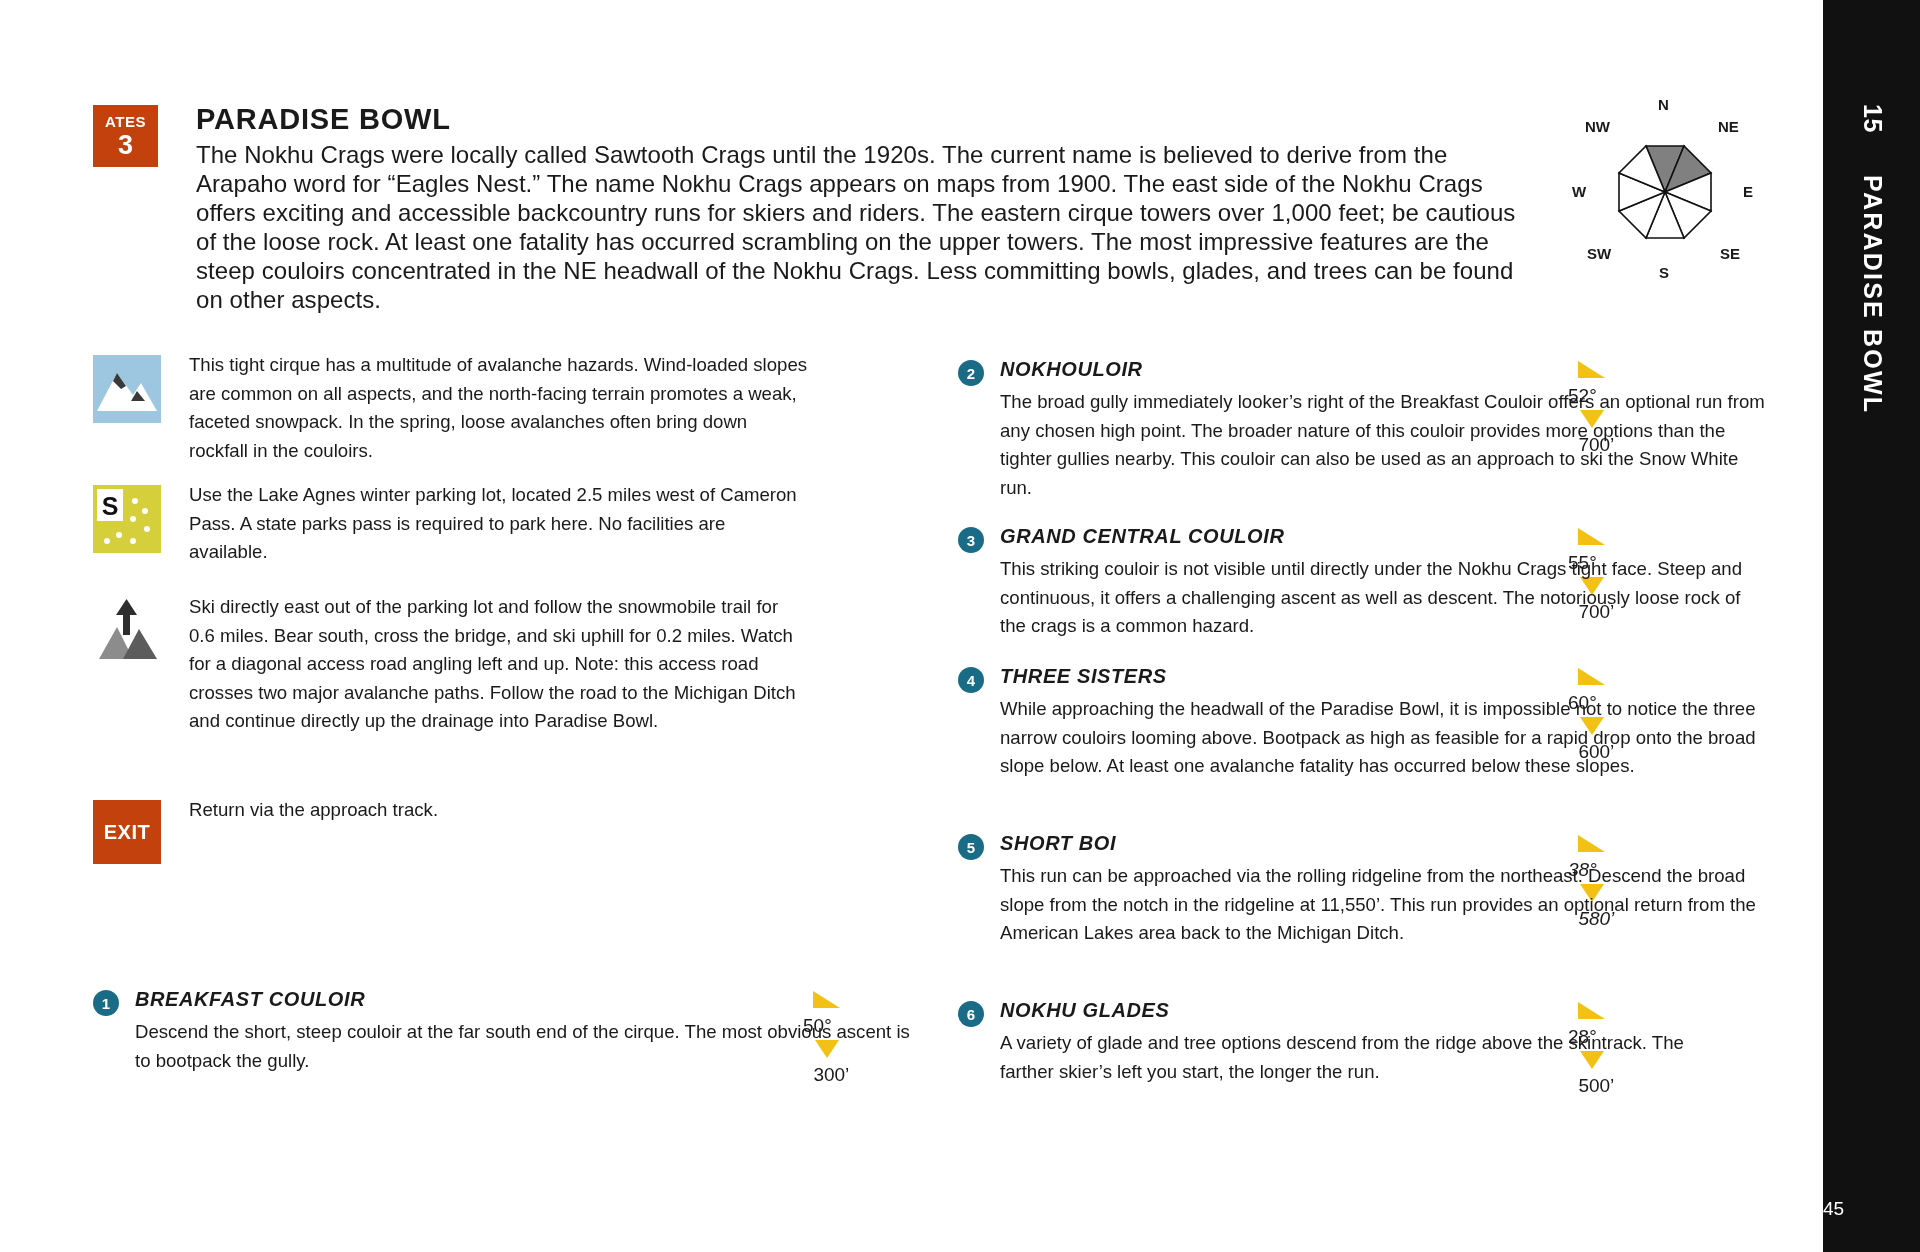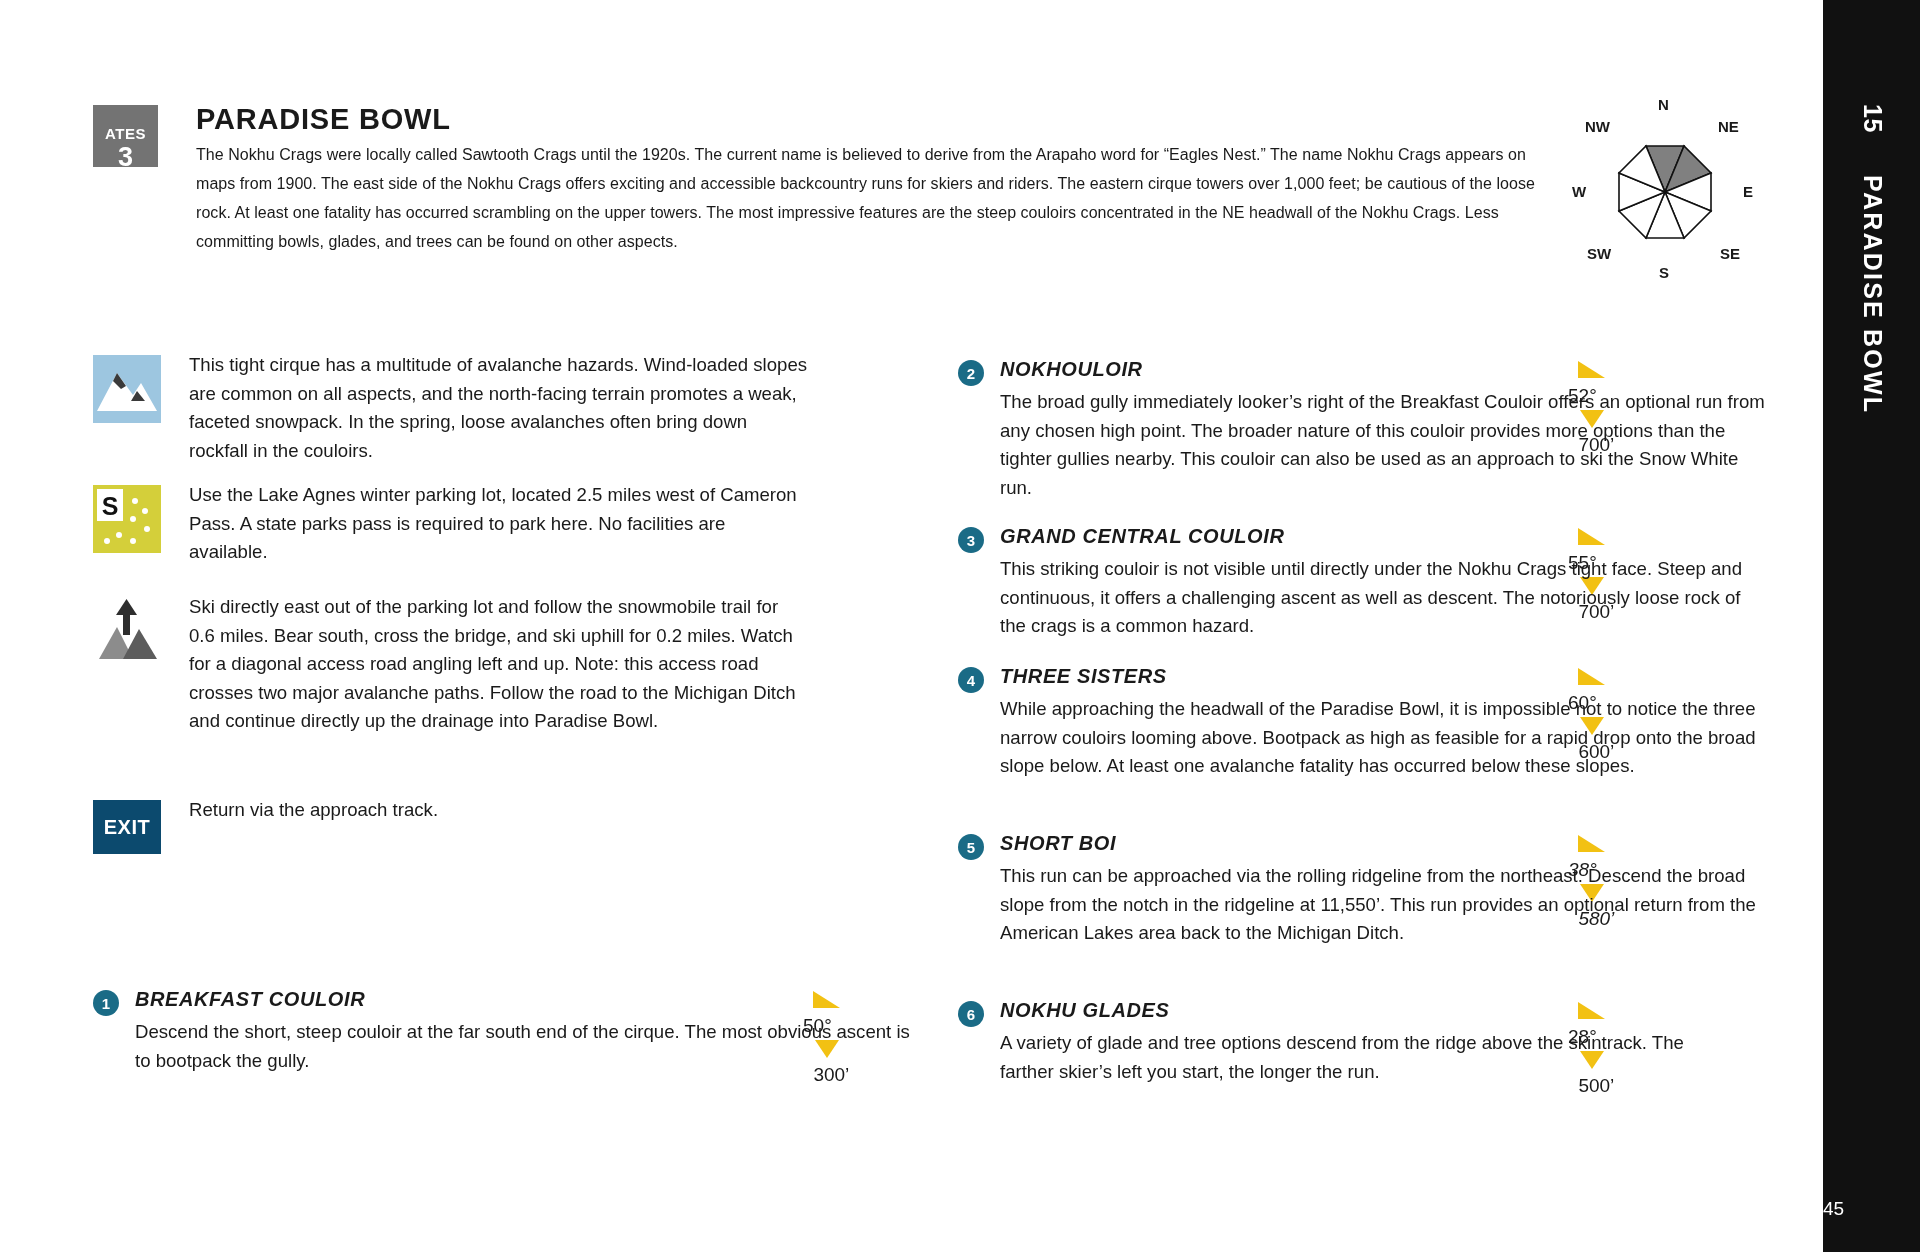--- a/index.html
+++ b/index.html
@@ -50,24 +50,24 @@
     text-align: left;
     font-size: 19px;
     font-weight: normal;
   }
 
   
   .ates-badge {
     position: absolute;
     left: 93px; top: 105px;
     width: 65px; height: 62px;
-    background: #737373;
+    background: #c2410c;
     color: #ffffff;
     text-align: center;
-    padding-top: 20px;
+    padding-top: 8px;
   }
   .ates-badge .lbl {
     font-size: 15px;
     font-weight: bold;
     letter-spacing: 0.5px;
     line-height: 17px;
   }
   .ates-badge .num {
     font-size: 27px;
     font-weight: bold;
@@ -78,21 +78,21 @@
     position: absolute;
     left: 196px; top: 103px;
     font-size: 29px;
     font-weight: bold;
     letter-spacing: 0.8px;
   }
   .intro-text {
     position: absolute;
     left: 196px; top: 140px;
     width: 1345px;
-    font-size: 16px;
+    font-size: 24px;
     line-height: 29px;
     letter-spacing: 0.05px;
   }
 
   
   .compass {
     position: absolute;
     left: 1570px; top: 100px;
     width: 190px; height: 180px;
   }
@@ -112,22 +112,22 @@
   }
   .info-text {
     position: absolute;
     left: 96px; top: -4px;
     width: 620px;
     font-size: 18.6px;
     line-height: 28.5px;
   }
 
   .exit-badge {
-    width: 68px; height: 54px;
-    background: #0c4a6e;
+    width: 68px; height: 64px;
+    background: #c2410c;
     color: #ffffff;
     display: flex;
     align-items: center;
     justify-content: center;
     font-size: 20px;
     font-weight: bold;
     letter-spacing: 0.5px;
   }
 
   

